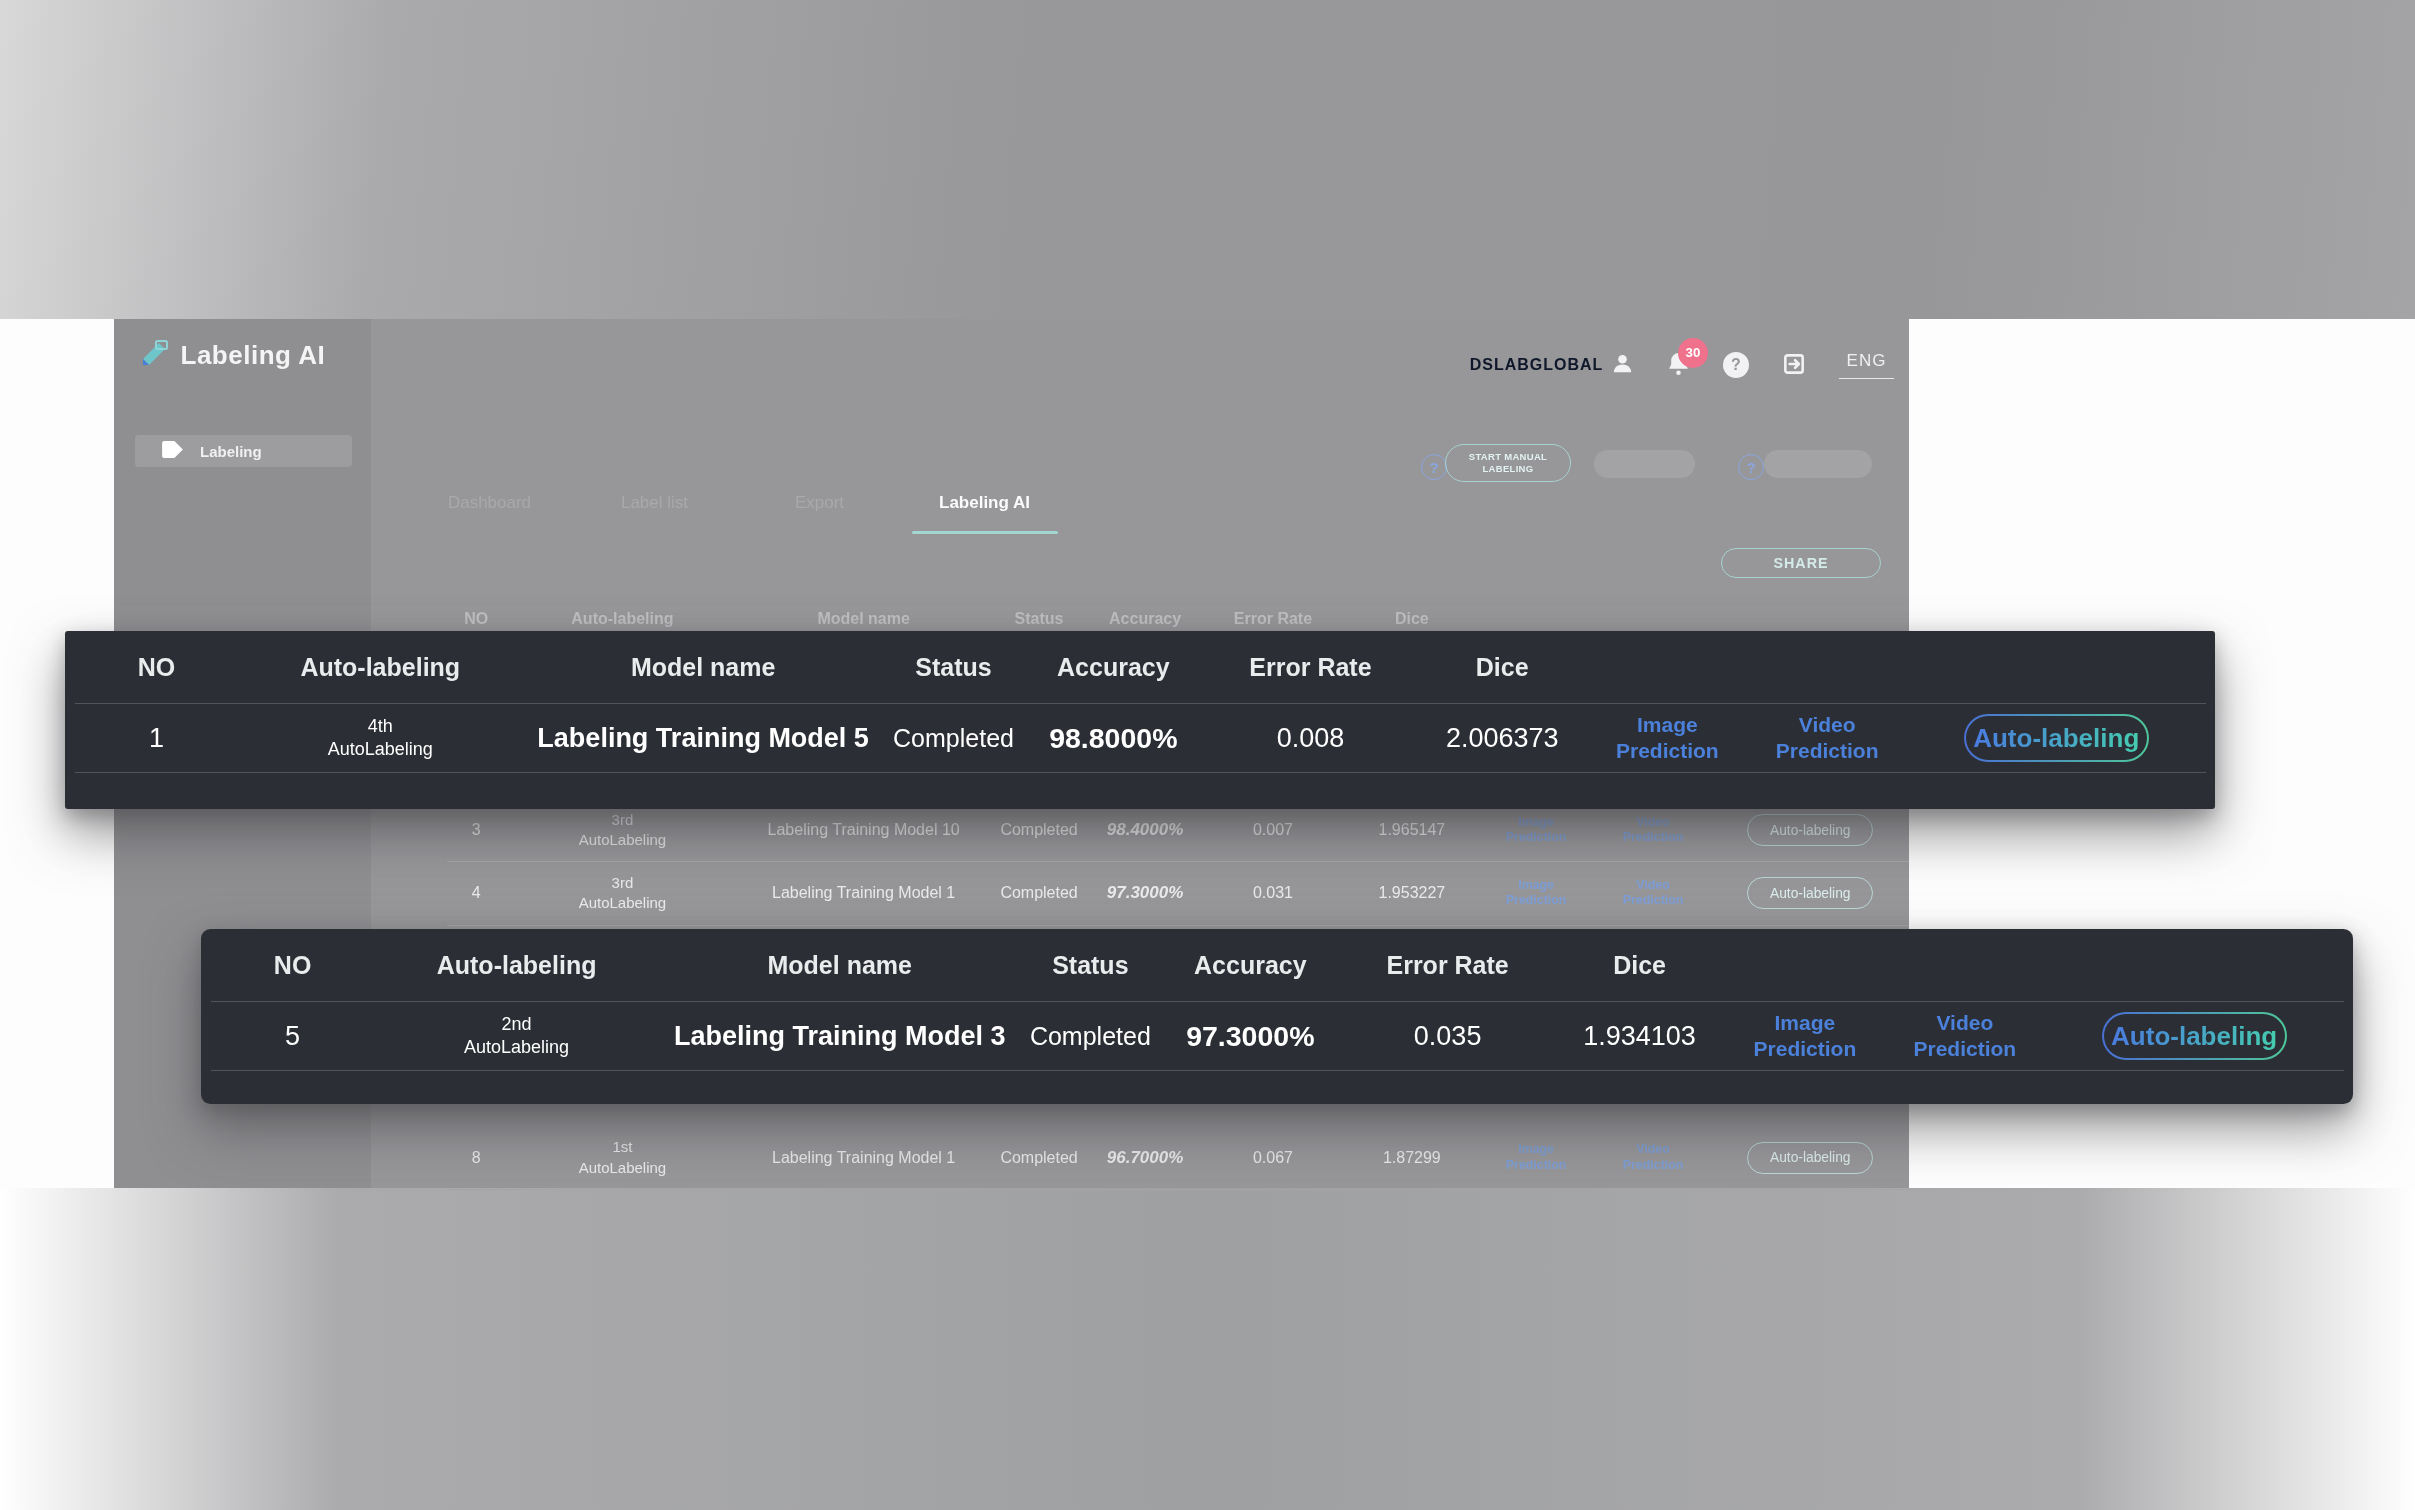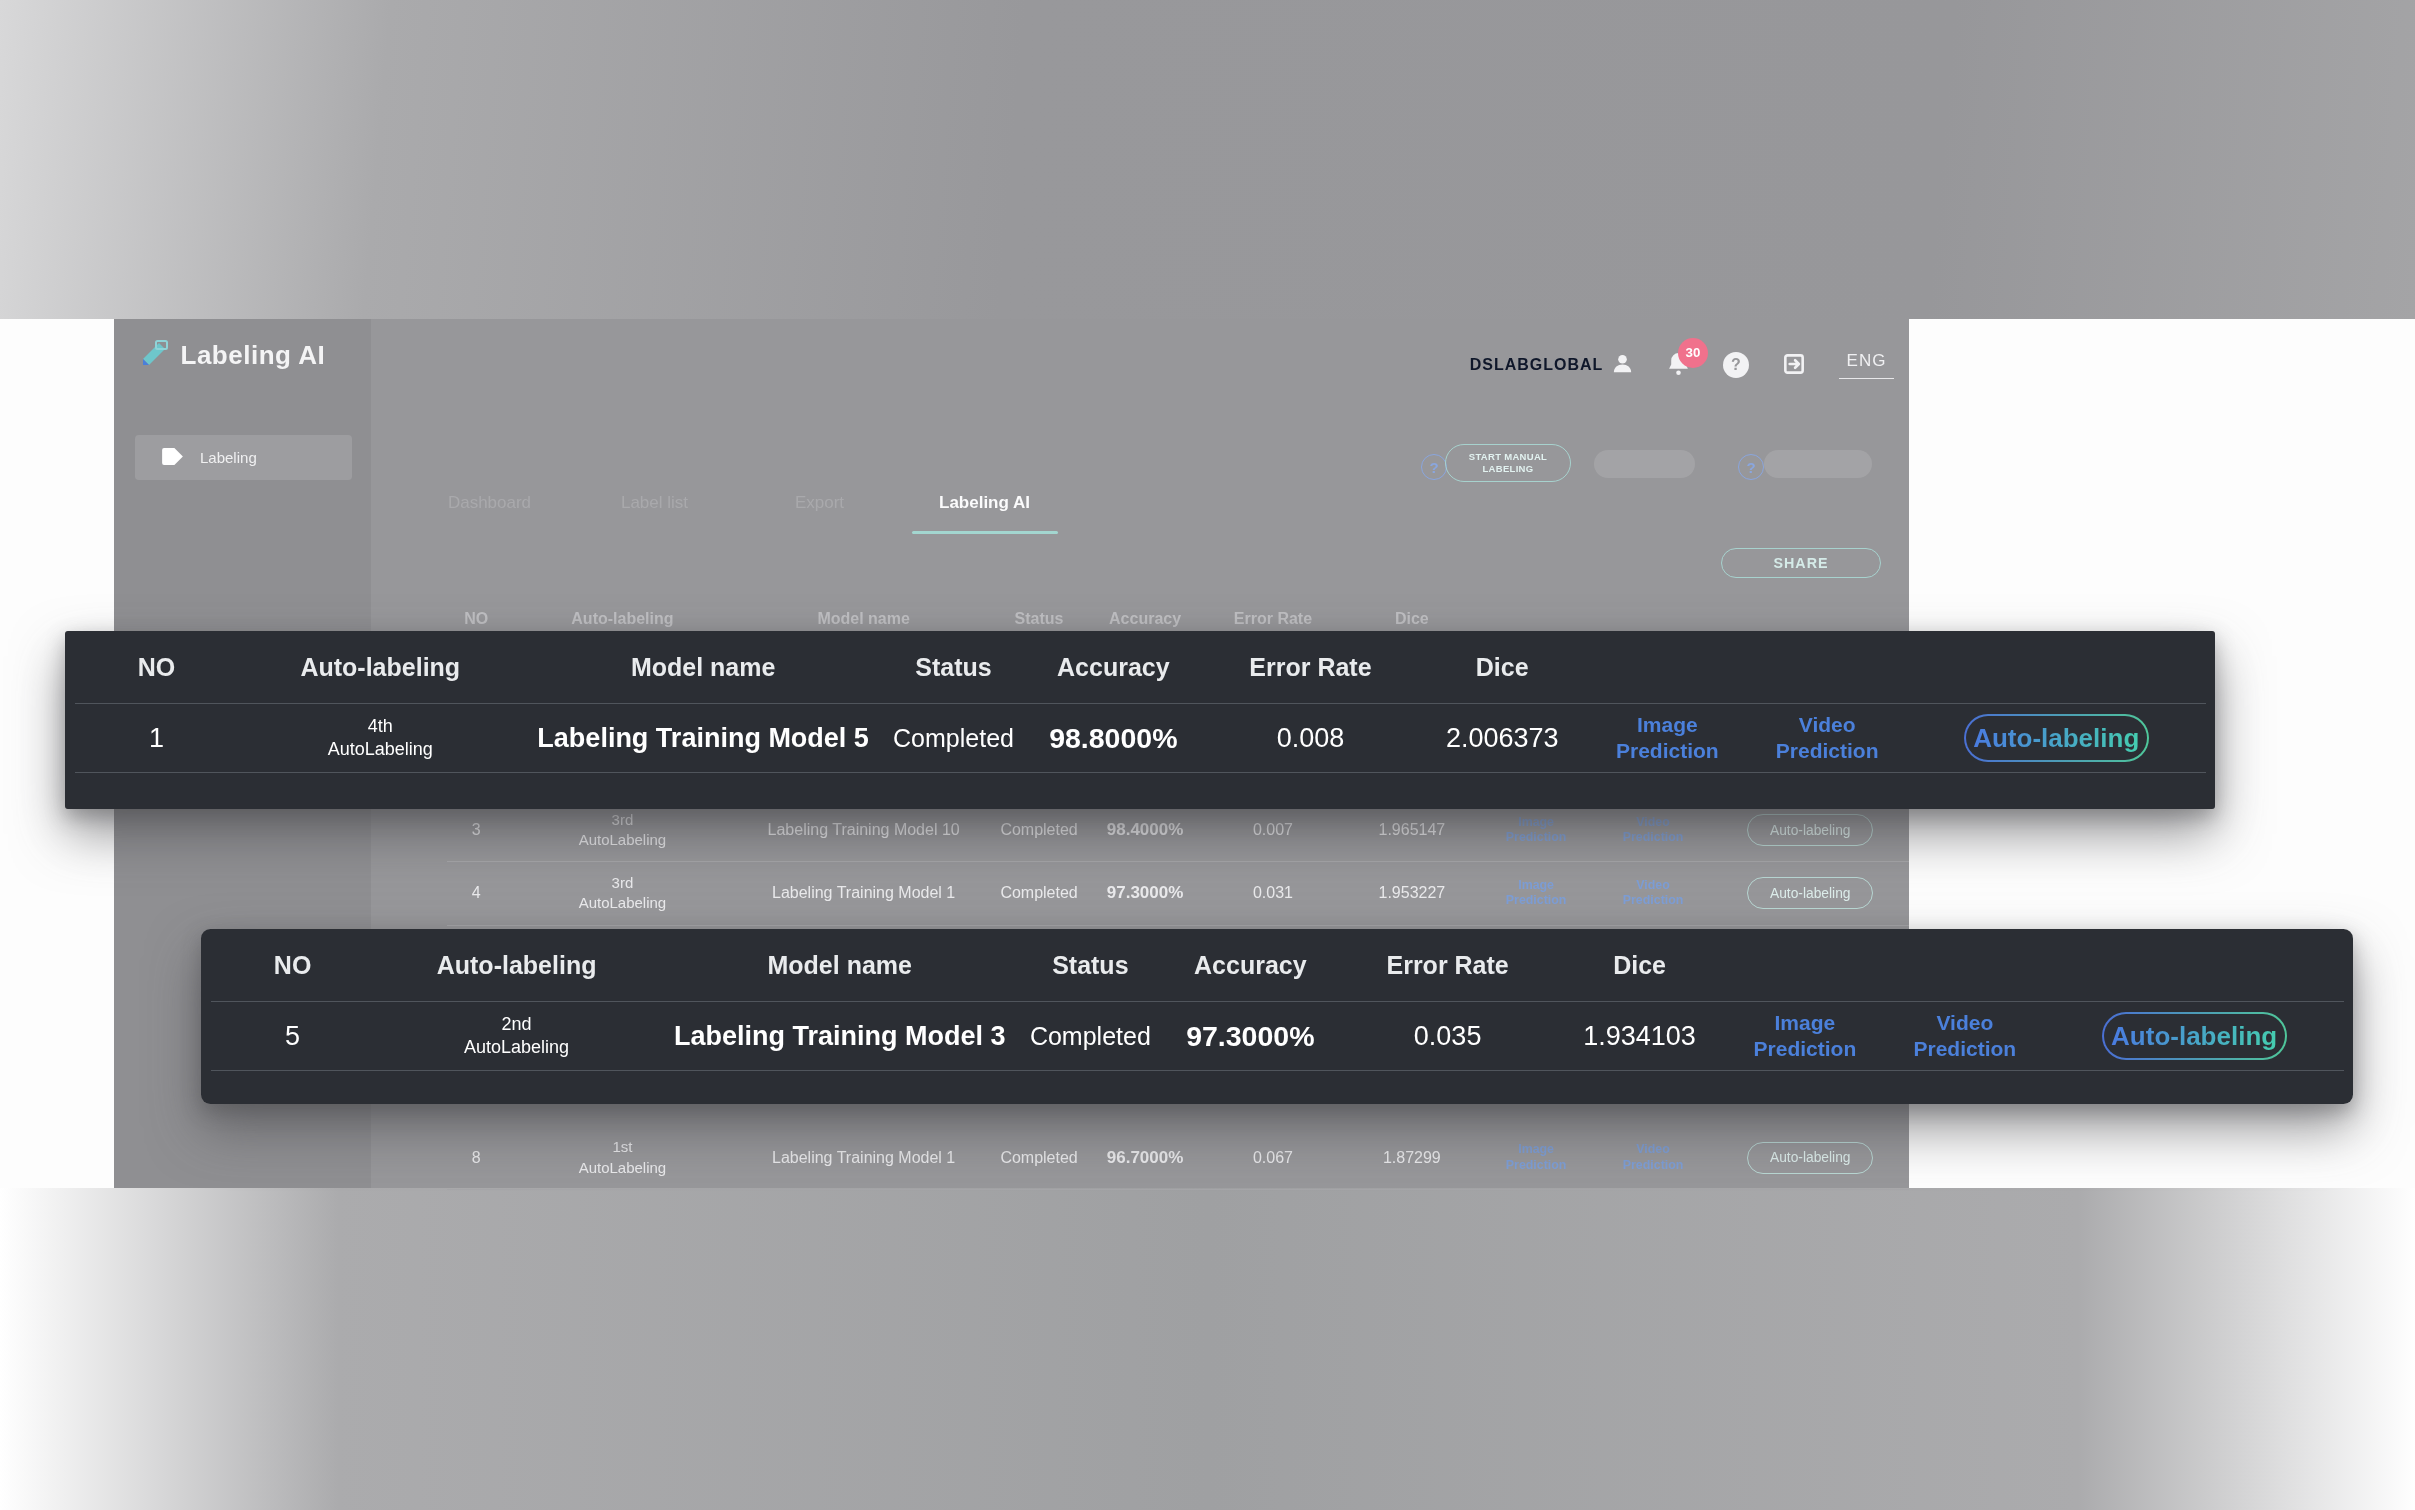--- a/index.html
+++ b/index.html
@@ -11,22 +11,22 @@
     background:linear-gradient(95deg,#d8d8d9 0%,#aaaaac 16%,#98989b 42%,#97979a 80%,#a4a4a6 100%);}
   .bg-mid{position:absolute;left:0;top:319px;width:100%;height:869px;background:#fdfdfd;}
   .bg-bottom{position:absolute;left:0;top:1188px;width:100%;height:322px;
     background:linear-gradient(90deg,#ffffff 0%,#ababad 14%,#9fa0a2 50%,#ababad 86%,#ffffff 100%);}
 
   
   .app{position:absolute;left:114px;top:319px;width:1795px;height:869px;background:#97979a;z-index:1;}
   .sidebar{position:absolute;left:0;top:0;width:257px;height:100%;background:#8f8f92;}
   .logo{position:absolute;left:25px;top:19px;display:flex;align-items:center;gap:9.5px;}
   .logo-text{color:#f4f4f5;font-size:26px;font-weight:700;letter-spacing:0.5px;}
-  .side-item{position:absolute;left:21px;top:116px;width:217px;height:45px;background:#9d9da0;
-    border-radius:3.8px;display:flex;align-items:center;gap:15px;padding-left:25px;box-sizing:border-box;}
+  .side-item{position:absolute;left:21px;top:116px;width:217px;height:32px;background:#9d9da0;
+    border-radius:3.8px;display:flex;align-items:center;gap:15px;padding-left:25px;box-sizing:border-box;font-weight:bold;}
   .side-item span{color:#f0f0f1;font-size:15px;}
 
   
   .topbar{position:absolute;top:27px;right:15px;height:38px;display:flex;align-items:center;gap:32px;z-index:2;}
   .user{display:flex;align-items:center;gap:7.6px;color:#0f172a;font-size:16px;font-weight:700;letter-spacing:1px;}
   .bell-wrap{position:relative;}
   .badge{position:absolute;top:-13.3px;right:-17px;min-width:30px;height:30px;border-radius:15px;
     background:#f0718c;color:#fff;font-size:13.3px;font-weight:700;display:flex;align-items:center;
     justify-content:center;padding:0 3.8px;box-sizing:border-box;margin-left:28px;}
   .help-circle{width:26px;height:26px;border-radius:50%;background:#f2f2f4;color:#97979a;
@@ -59,21 +59,21 @@
 
   
   .bgtable{position:absolute;left:333px;top:0;width:1462px;height:100%;}
   .t-row{position:absolute;left:0;right:0;display:flex;align-items:center;}
   .cell{display:flex;flex-direction:column;align-items:center;justify-content:center;text-align:center;box-sizing:border-box;}
   .c0{width:4%;}.c1{width:16%;}.c2{width:17%;}.c3{width:7%;}.c4{width:7.5%;}
   .c5{width:10%;}.c6{width:9%;}.c7{width:8%;}.c8{width:8%;}.c9{width:13.5%;}
   .ft-head{top:285px;height:30px;color:#bfbfc2;font-size:16px;font-weight:600;}
   .bg-row{color:#eaeaec;font-size:16px;border-bottom:1px solid #a6a6a9;}
   .bg-row .auto{font-size:15px;line-height:1.35;}
-  .bg-row .acc{font-size:17px;font-weight:600;}
+  .bg-row .acc{font-size:17px;font-weight:600;font-style:italic;}
   .bg-link{color:#7d9ed6;font-size:12.4px;font-weight:700;line-height:1.25;}
   .bg-pill{width:126px;height:32px;border:1.9px solid #b9d8d4;border-radius:17px;color:#ddedeb;
     font-size:13.8px;display:flex;align-items:center;justify-content:center;box-sizing:border-box;}
   .row3{top:480px;height:62px;}
   .row4{top:542px;height:64px;}
   .row8{top:807px;height:63px;}
 
   
   .overlay{position:absolute;background:#2b2e34;z-index:5;padding:0 9.5px;box-sizing:border-box;
     box-shadow:0 25px 52px rgba(70,70,72,.55),0 7.6px 19px rgba(70,70,72,.35);}

